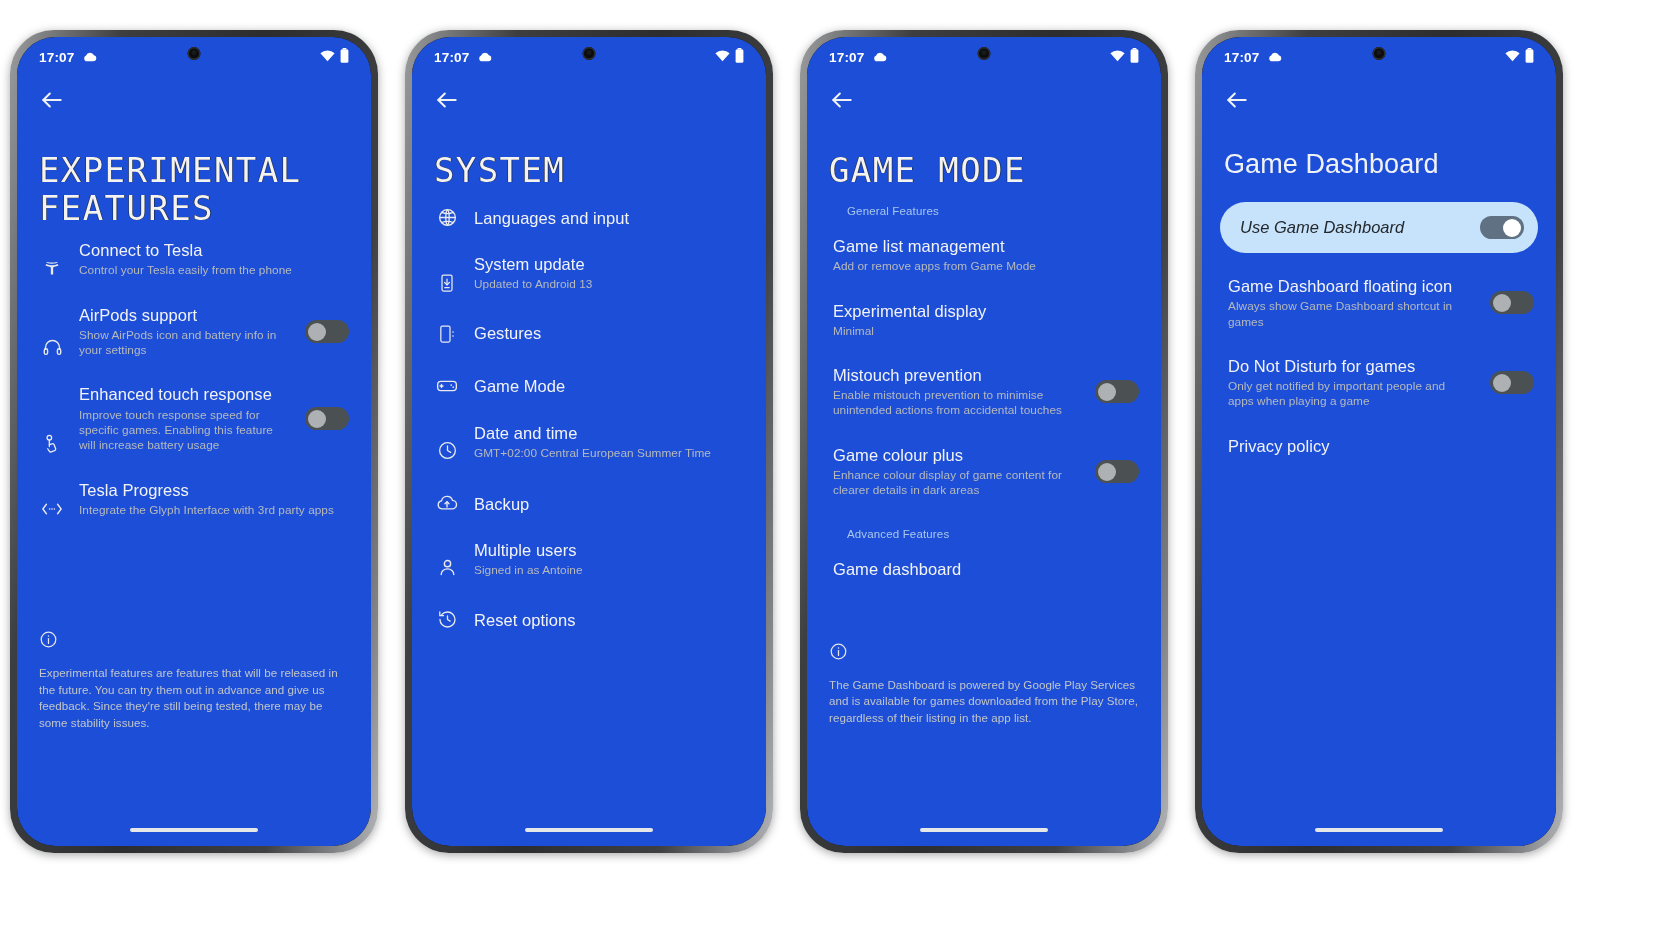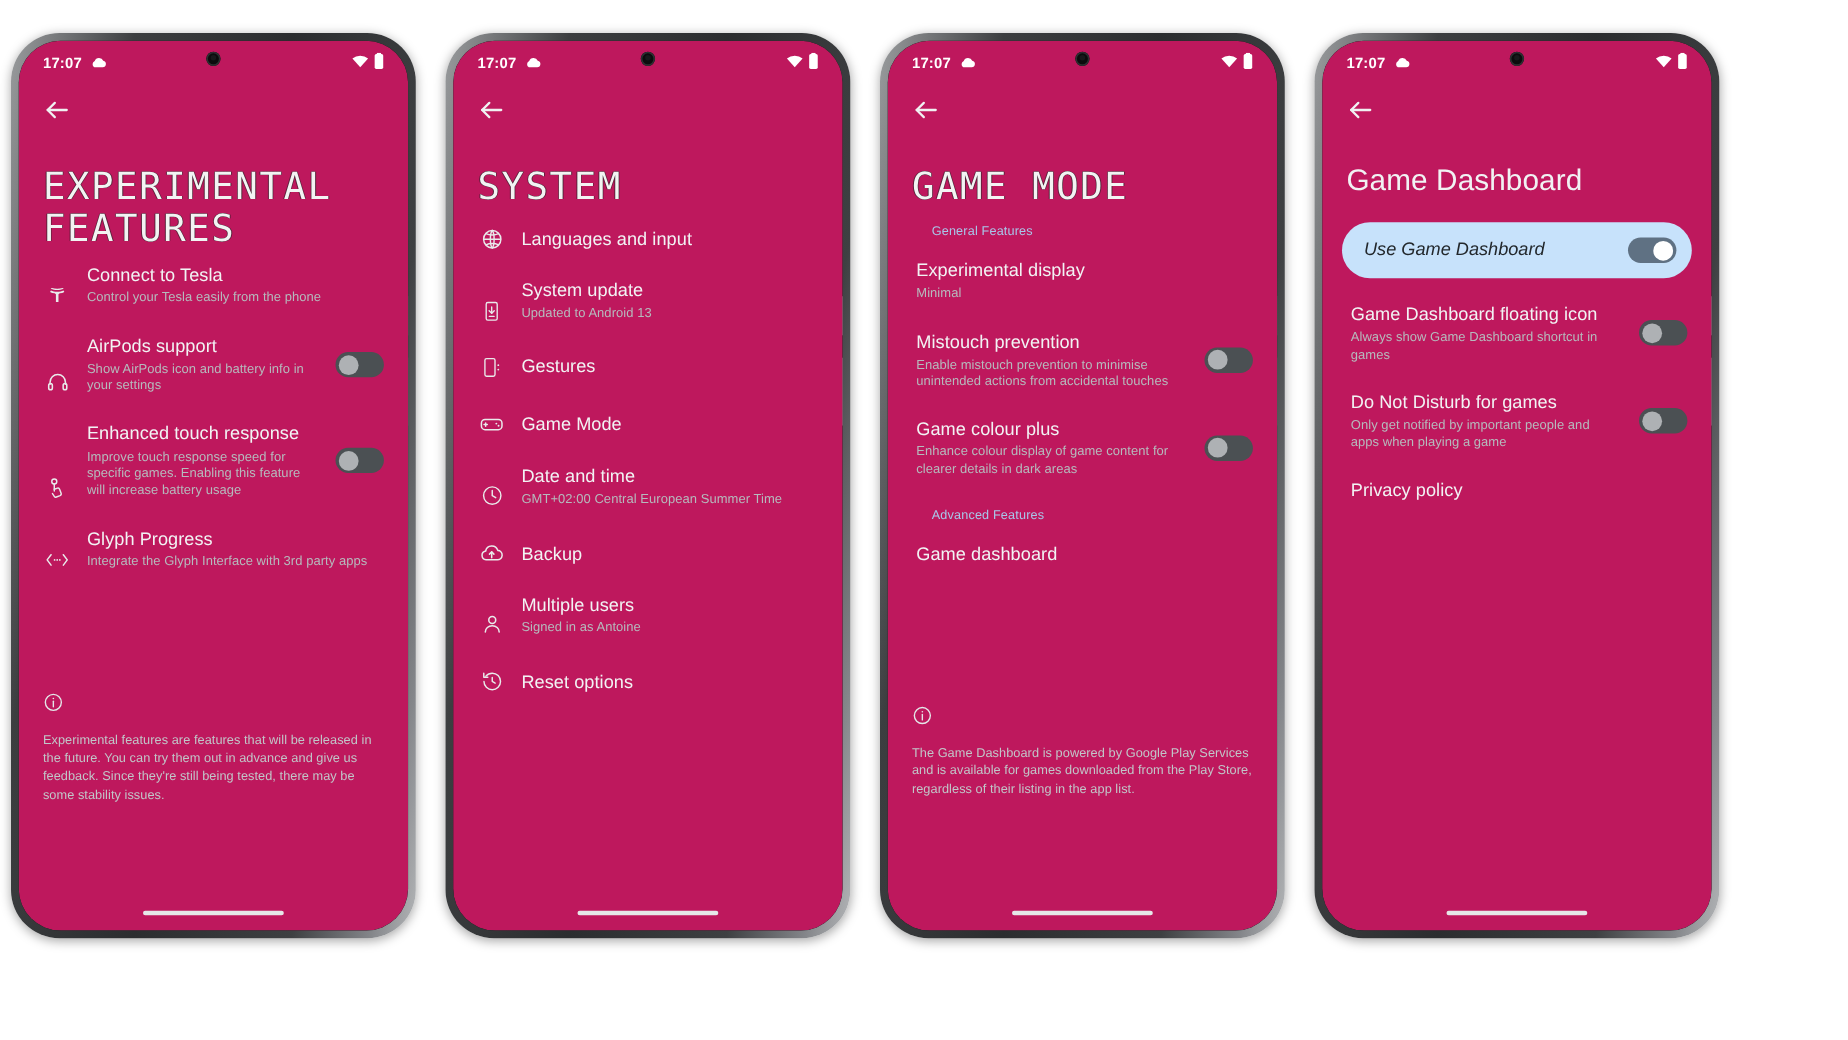--- a/index.html
+++ b/index.html
@@ -36,21 +36,21 @@
     width: 100%;
     height: 100%;
     border-radius: 38px;
     background: #1f2123;
     overflow: hidden;
   }
   .screen {
     position: absolute;
     inset: 0;
     border-radius: 38px;
-    background: #be185d;
+    background: #1d4ed8;
     overflow: hidden;
   }
 
   .side-btn {
     position: absolute;
     right: -2px;
     width: 3px;
     border-radius: 2px;
     background: #8d8f92;
   }
@@ -334,21 +334,21 @@
               <span class="row-ic">
                 <svg width="22" height="18" viewBox="0 0 26 18" fill="none" stroke="#e9eaeb" stroke-width="1.6" stroke-linecap="round" stroke-linejoin="round">
                   <path d="M6.4 3.4 2.2 9l4.2 5.6"></path>
                   <path d="M19.6 3.4 23.8 9l-4.2 5.6"></path>
                   <circle cx="10.2" cy="9" r="0.95" fill="#e9eaeb" stroke="none"></circle>
                   <circle cx="13" cy="9" r="0.95" fill="#e9eaeb" stroke="none"></circle>
                   <circle cx="15.8" cy="9" r="0.95" fill="#e9eaeb" stroke="none"></circle>
                 </svg>
               </span>
               <span class="row-body">
-                <div class="row-title">Glyph Progress</div>
+                <div class="row-title">Tesla Progress</div>
                 <div class="row-sub">Integrate the Glyph Interface with 3rd party apps</div>
               </span>
             </div>
           </div>
           <div class="footer" style="bottom:115px">
             <div class="footer-ic"><svg width="19" height="19" viewBox="0 0 24 24" fill="none" stroke="#e4e6e8" stroke-width="1.6">
                 <circle cx="12" cy="12" r="9.2"></circle>
                 <circle cx="12" cy="7.6" r="0.95" fill="#e4e6e8" stroke="none"></circle>
                 <path d="M12 10.8v6.2" stroke-linecap="round"></path>
               </svg></div>
@@ -526,20 +526,26 @@
                 <path d="M20 12H4"></path>
                 <path d="M10 6l-6 6 6 6"></path>
               </svg>
             </span>
           </div>
           <div class="title-dot">GAME MODE</div>
           <div class="list">
             <div class="section-label">General Features</div>
             <div class="row noicon">
               <span class="row-body">
+                <div class="row-title">Game list management</div>
+                <div class="row-sub">Add or remove apps from Game Mode</div>
+              </span>
+            </div>
+            <div class="row noicon">
+              <span class="row-body">
                 <div class="row-title">Experimental display</div>
                 <div class="row-sub">Minimal</div>
               </span>
             </div>
             <div class="row noicon">
               <span class="row-body">
                 <div class="row-title">Mistouch prevention</div>
                 <div class="row-sub">Enable mistouch prevention to minimise unintended actions from accidental touches</div>
               </span>
               <span class="toggle">

